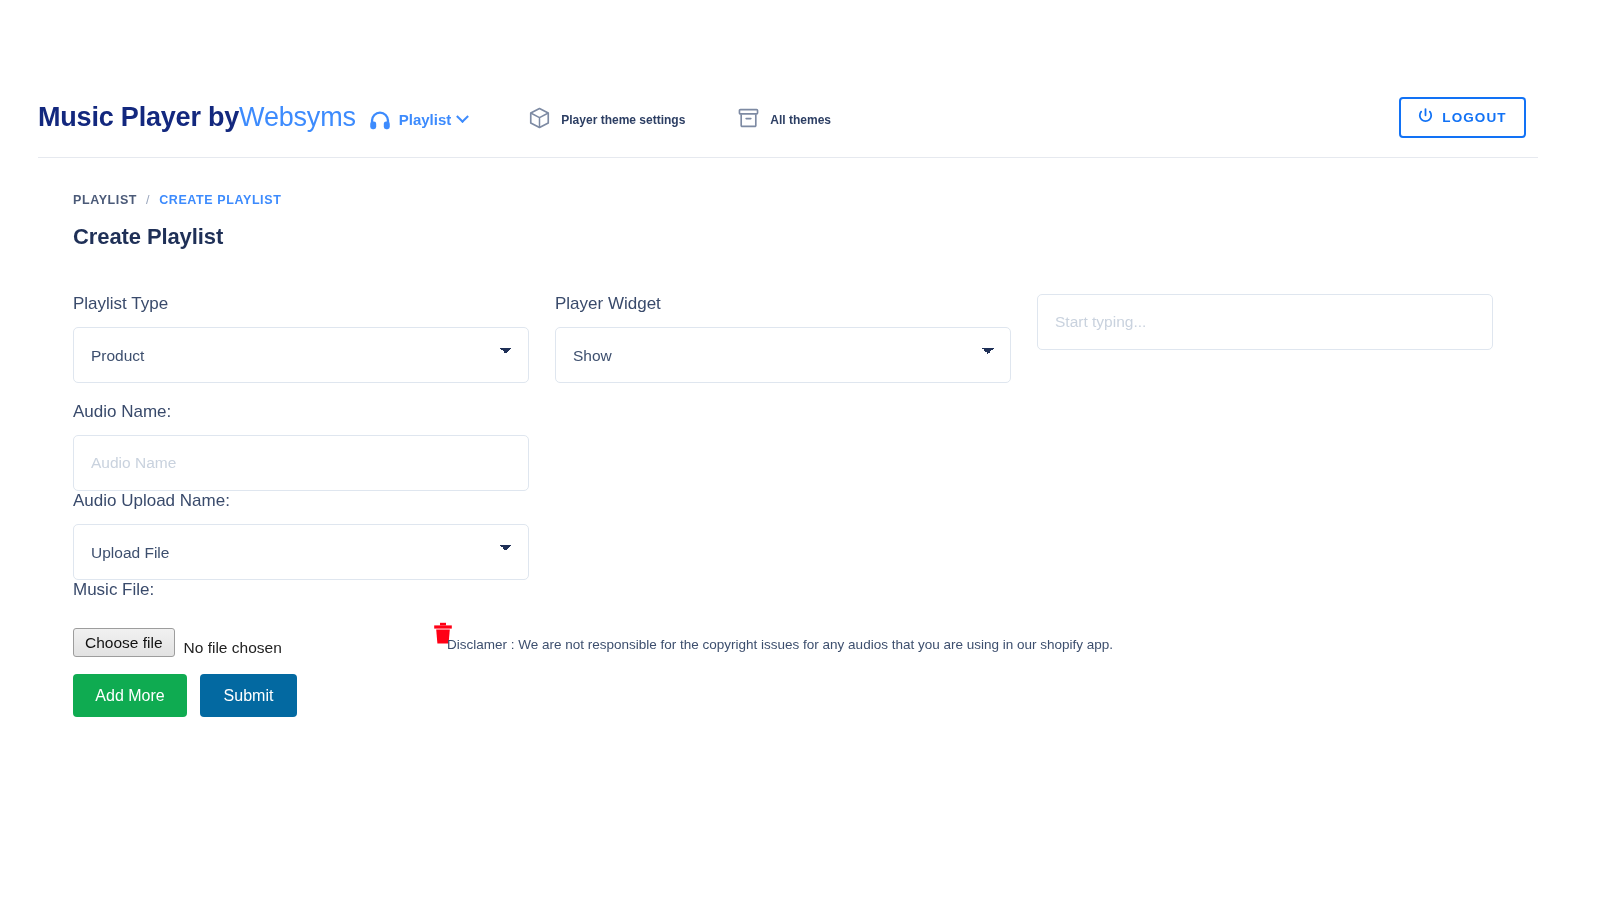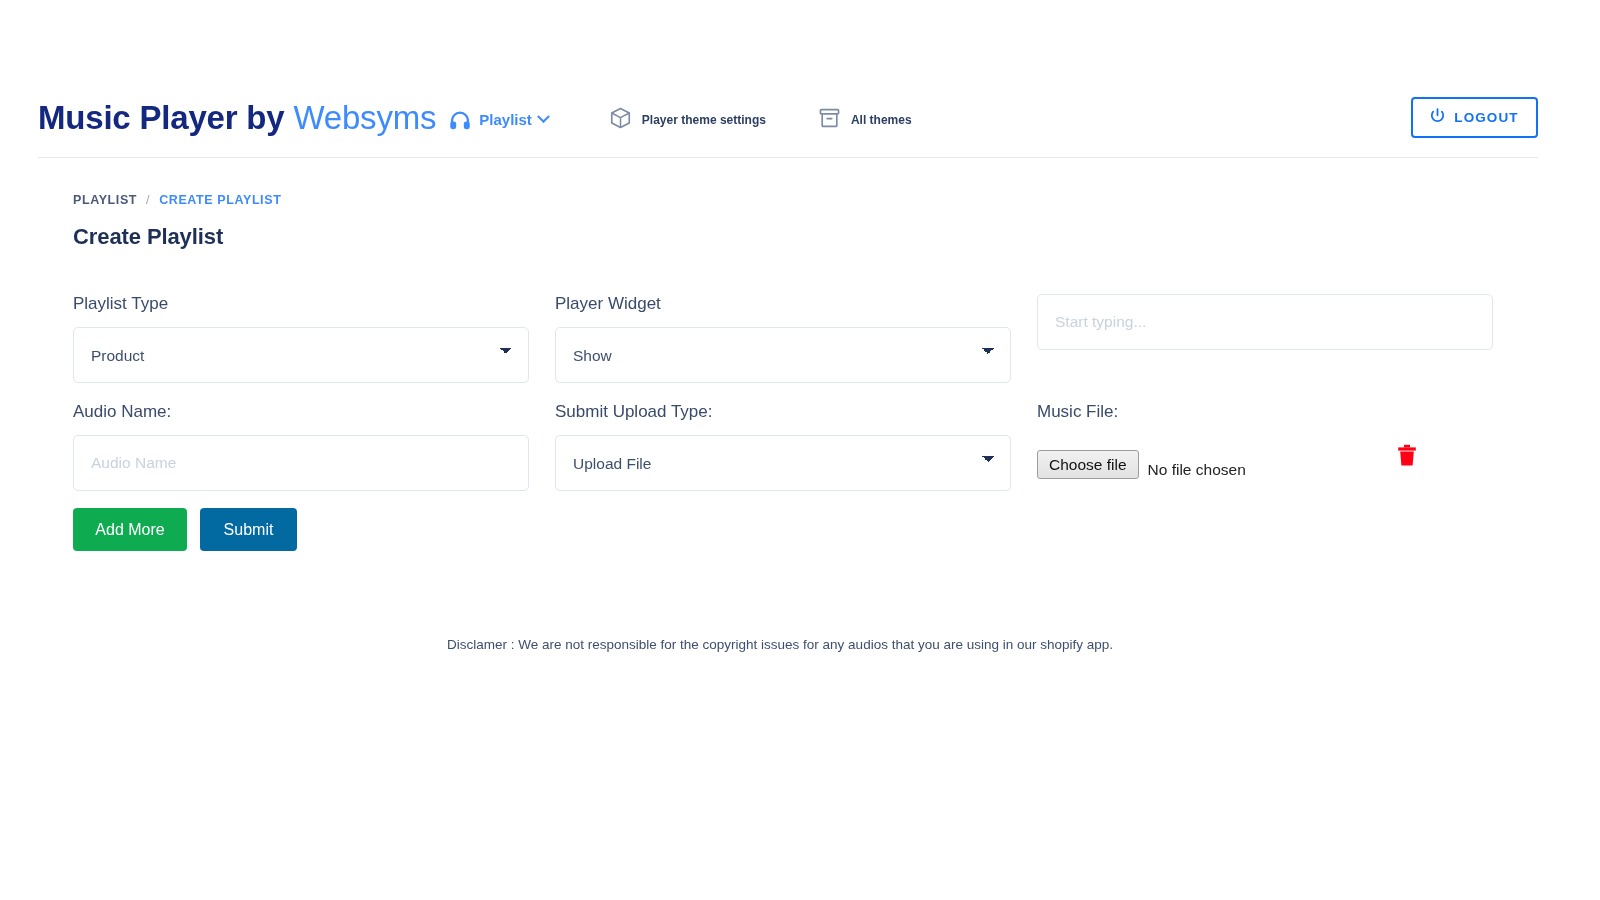--- a/index.html
+++ b/index.html
@@ -23,29 +23,29 @@
     position: absolute;
     left: 38px;
     top: 78px;
     width: 1500px;
     height: 80px;
     border-bottom: 1px solid #e6e9ef;
     display: flex;
     align-items: center;
   }
   .brand {
-    font-size: 33px;
+    font-size: 27px;
     font-weight: bold;
     letter-spacing: -0.2px;
     white-space: nowrap;
     display: flex;
     align-items: baseline;
   }
   .brand-dark { color: #13287e; }
-  .brand-light { color: #3d8bfd; font-weight: normal; margin-left: 9px; }
+  .brand-light { color: #3d8bfd; font-weight: normal; }
 
   .headphone-icon {
     margin-left: 13px;
     display: inline-flex;
     align-items: center;
     position: relative;
     top: 3px;
   }
   .nav-playlist {
     margin-left: 8px;
@@ -75,21 +75,21 @@
     font-weight: bold;
     color: #2c3e63;
     cursor: pointer;
     white-space: nowrap;
   }
   .nav-theme { margin-left: 62px; position: relative; top: 2px;}
   .nav-all { margin-left: 53px; position: relative; top: 2px;}
 
   .logout-btn {
     position: absolute;
-    right: 0;
+    right: 12px;
     top: 19px;
     width: 127px;
     height: 41px;
     border: 2px solid #1272f5;
     border-radius: 4px;
     background: #ffffff;
     color: #1272f5;
     font-size: 13.5px;
     font-weight: bold;
     letter-spacing: 1.1px;
@@ -165,21 +165,21 @@
     -webkit-appearance: none;
     background-image:
       linear-gradient(45deg, transparent 50%, #1f3057 50%),
       linear-gradient(135deg, #1f3057 50%, transparent 50%);
     background-position:
       calc(100% - 22px) 20px,
       calc(100% - 16px) 20px;
     background-size: 6px 6px, 6px 6px;
     background-repeat: no-repeat;
   }
-  .row2 { margin-top: 19px; }
+  .row2 { margin-top: 19px; flex-direction: column; }
 
   .file-area {
     display: flex;
     align-items: flex-end;
     height: 44px;
     position: relative;
   }
   .file-btn {
     background: linear-gradient(#f1f1f1, #e2e2e2);
     border: 1px solid #9d9d9d;
@@ -320,21 +320,21 @@
     </div>
 
     <div class="row row2">
 
       <div class="col">
         <label class="field-label">Audio Name:</label>
         <input class="ctrl" type="text" placeholder="Audio Name" style="">
       </div>
 
       <div class="col">
-        <label class="field-label">Submit Upload Type:</label>
+        <label class="field-label">Audio Upload Name:</label>
         <select class="ctrl">
           <option>Upload File</option>
         </select>
       </div>
 
       <div class="col">
         <label class="field-label">Music File:</label>
         <div class="file-area">
           <button class="file-btn">Choose file</button>
           <span class="file-status">No file chosen</span>

